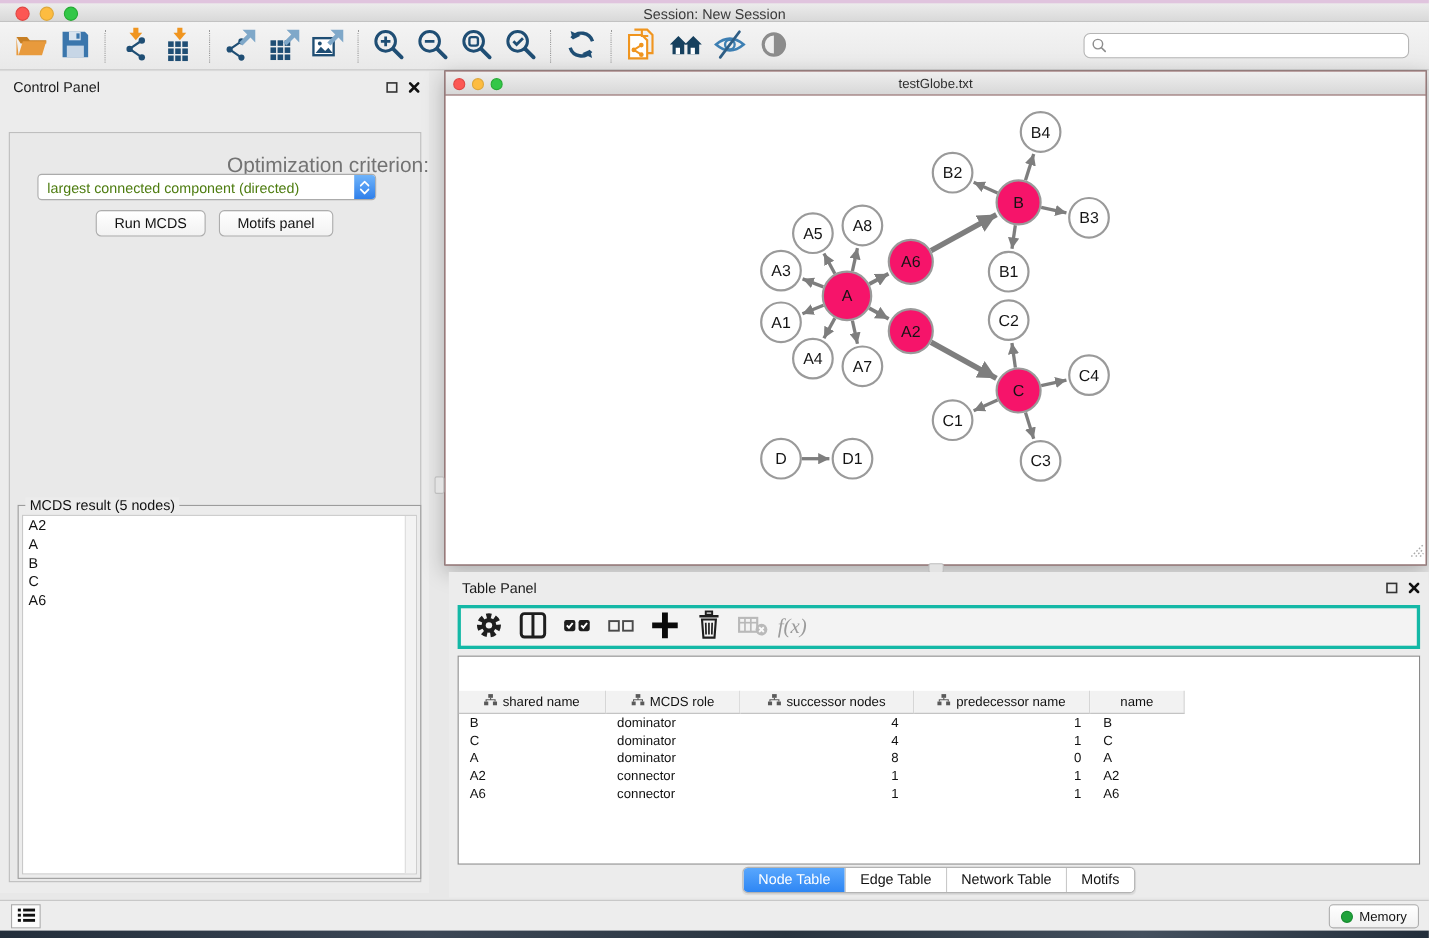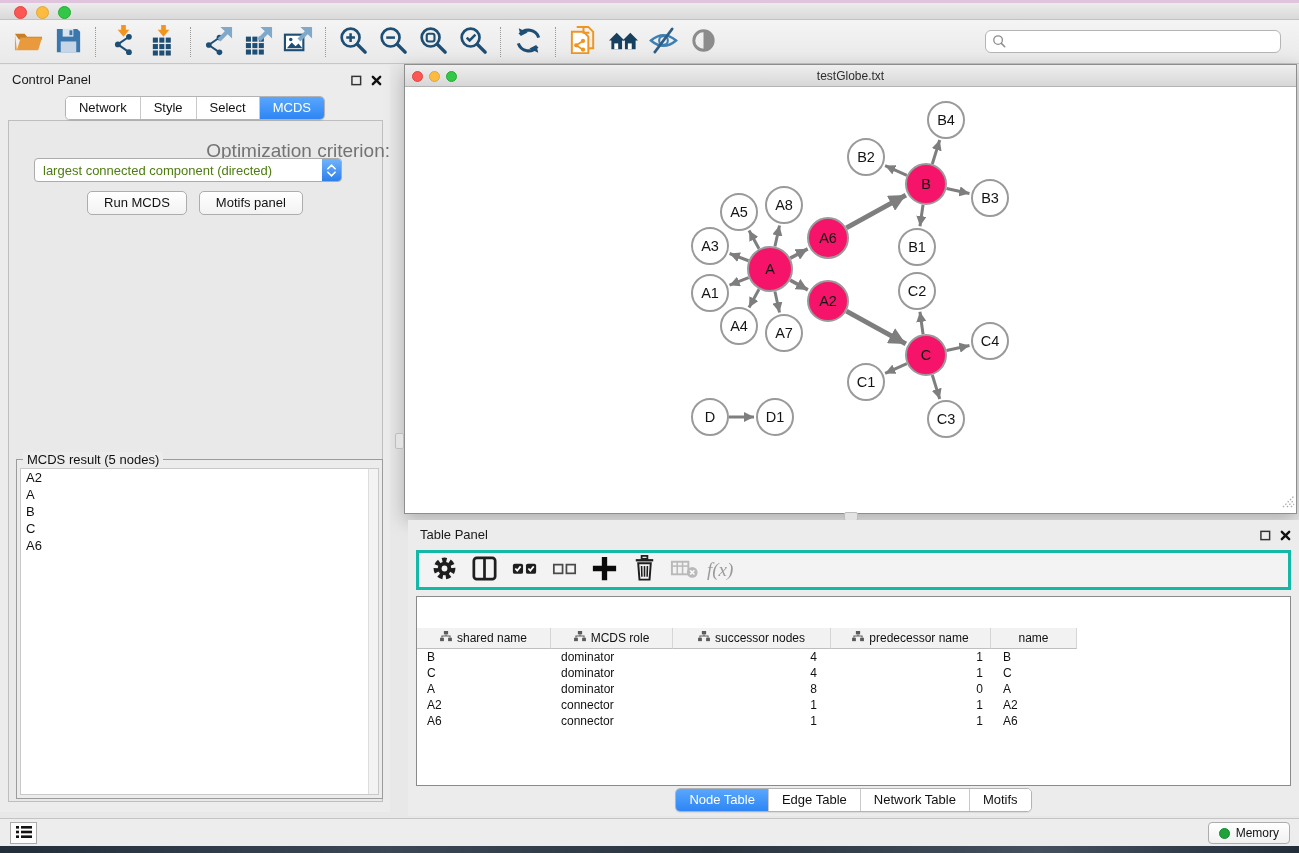--- a/index.html
+++ b/index.html
@@ -85,20 +85,21 @@
 <body>
 
 <div class="app">
 
   <div class="titlebar">
     <div class="lights">
       <span class="light red"></span>
       <span class="light yellow"></span>
       <span class="light green"></span>
     </div>
+    <div class="title">Session: New Session</div>
   </div>
 
   <div class="main-toolbar" id="main-toolbar">
     <button class="tb-btn">
         <span><svg width="31" height="31" viewBox="0 0 32 32">
             <path d="M2 9 h10 l2.5 3 H30 v3 H6 z" fill="#C77F24"></path>
             <path d="M2 9 v17 h24 l4-13 H8 L4 26 z" fill="#E89A3C"></path>
           </svg></span>
       </button>
       <button class="tb-btn">
@@ -273,28 +274,20 @@
       <span class="ph-icons">
         <span><svg width="11" height="11" viewBox="0 0 12 12">
               <rect x="1" y="1.5" width="9.5" height="9" fill="none" stroke="#333" stroke-width="1.6"></rect>
             </svg></span>
         <span><svg width="11" height="11" viewBox="0 0 12 12">
               <path d="M2 2 L10 10 M10 2 L2 10" stroke="#111" stroke-width="2.6" stroke-linecap="round"></path>
             </svg></span>
       </span>
     </div>
     <div class="cp-inner"></div>
-    <div class="seg-tabs">
-        <div class="seg" id="cp-tabs">
-          <span class="seg-tab">Network</span>
-          <span class="seg-tab">Style</span>
-          <span class="seg-tab">Select</span>
-          <span class="seg-tab active">MCDS</span>
-        </div>
-      </div>
     <div class="opt-label">Optimization criterion:</div>
     <div class="combo">
       <span class="combo-text">largest connected component (directed)</span>
       <span class="stepper">
         <svg width="9" height="6" viewBox="0 0 10 6">
             <path d="M1 5 L5 1 L9 5" fill="none" stroke="#FFF" stroke-width="1.8" stroke-linecap="round"></path>
           </svg>
         <svg width="9" height="6" viewBox="0 0 10 6">
             <path d="M1 1 L5 5 L9 1" fill="none" stroke="#FFF" stroke-width="1.8" stroke-linecap="round"></path>
           </svg>

